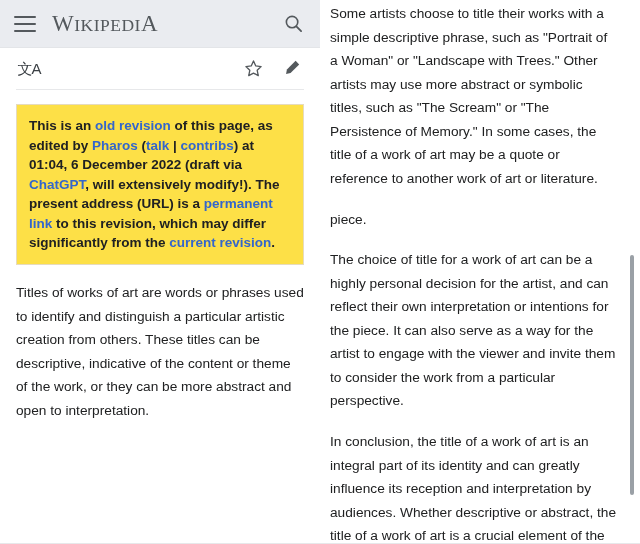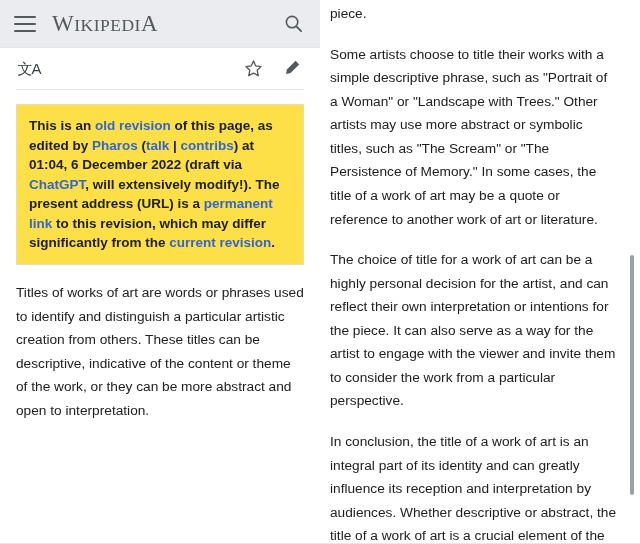--- a/index.html
+++ b/index.html
@@ -247,22 +247,22 @@
 
       <div class="para-wrap">
         <p class="body">Titles of works of art are words or phrases used to identify and distinguish a particular artistic creation from others. These titles can be descriptive, indicative of the content or theme of the work, or they can be more abstract and open to interpretation.</p>
       </div>
 
     </div>
   </div>
 
   <div class="col-right">
     <div class="rtop">
+      <p class="body rp">Some artists choose to title their works with a simple descriptive phrase, such as "Portrait of a Woman" or "Landscape with Trees." Other artists may use more abstract or symbolic titles, such as "The Scream" or "The Persistence of Memory." In some cases, the title of a work of art may be a quote or reference to another work of art or literature.</p>
       <p class="body rp">piece.</p>
-      <p class="body rp">Some artists choose to title their works with a simple descriptive phrase, such as "Portrait of a Woman" or "Landscape with Trees." Other artists may use more abstract or symbolic titles, such as "The Scream" or "The Persistence of Memory." In some cases, the title of a work of art may be a quote or reference to another work of art or literature.</p>
       <p class="body rp">The choice of title for a work of art can be a highly personal decision for the artist, and can reflect their own interpretation or intentions for the piece. It can also serve as a way for the artist to engage with the viewer and invite them to consider the work from a particular perspective.</p>
       <p class="body rp">In conclusion, the title of a work of art is an integral part of its identity and can greatly influence its reception and interpretation by audiences. Whether descriptive or abstract, the title of a work of art is a crucial element of the artistic process.</p>
     </div>
     <div class="scrollbar"></div>
   </div>
 
   <div class="bottomline"></div>
 </div>
 
 </body></html>

